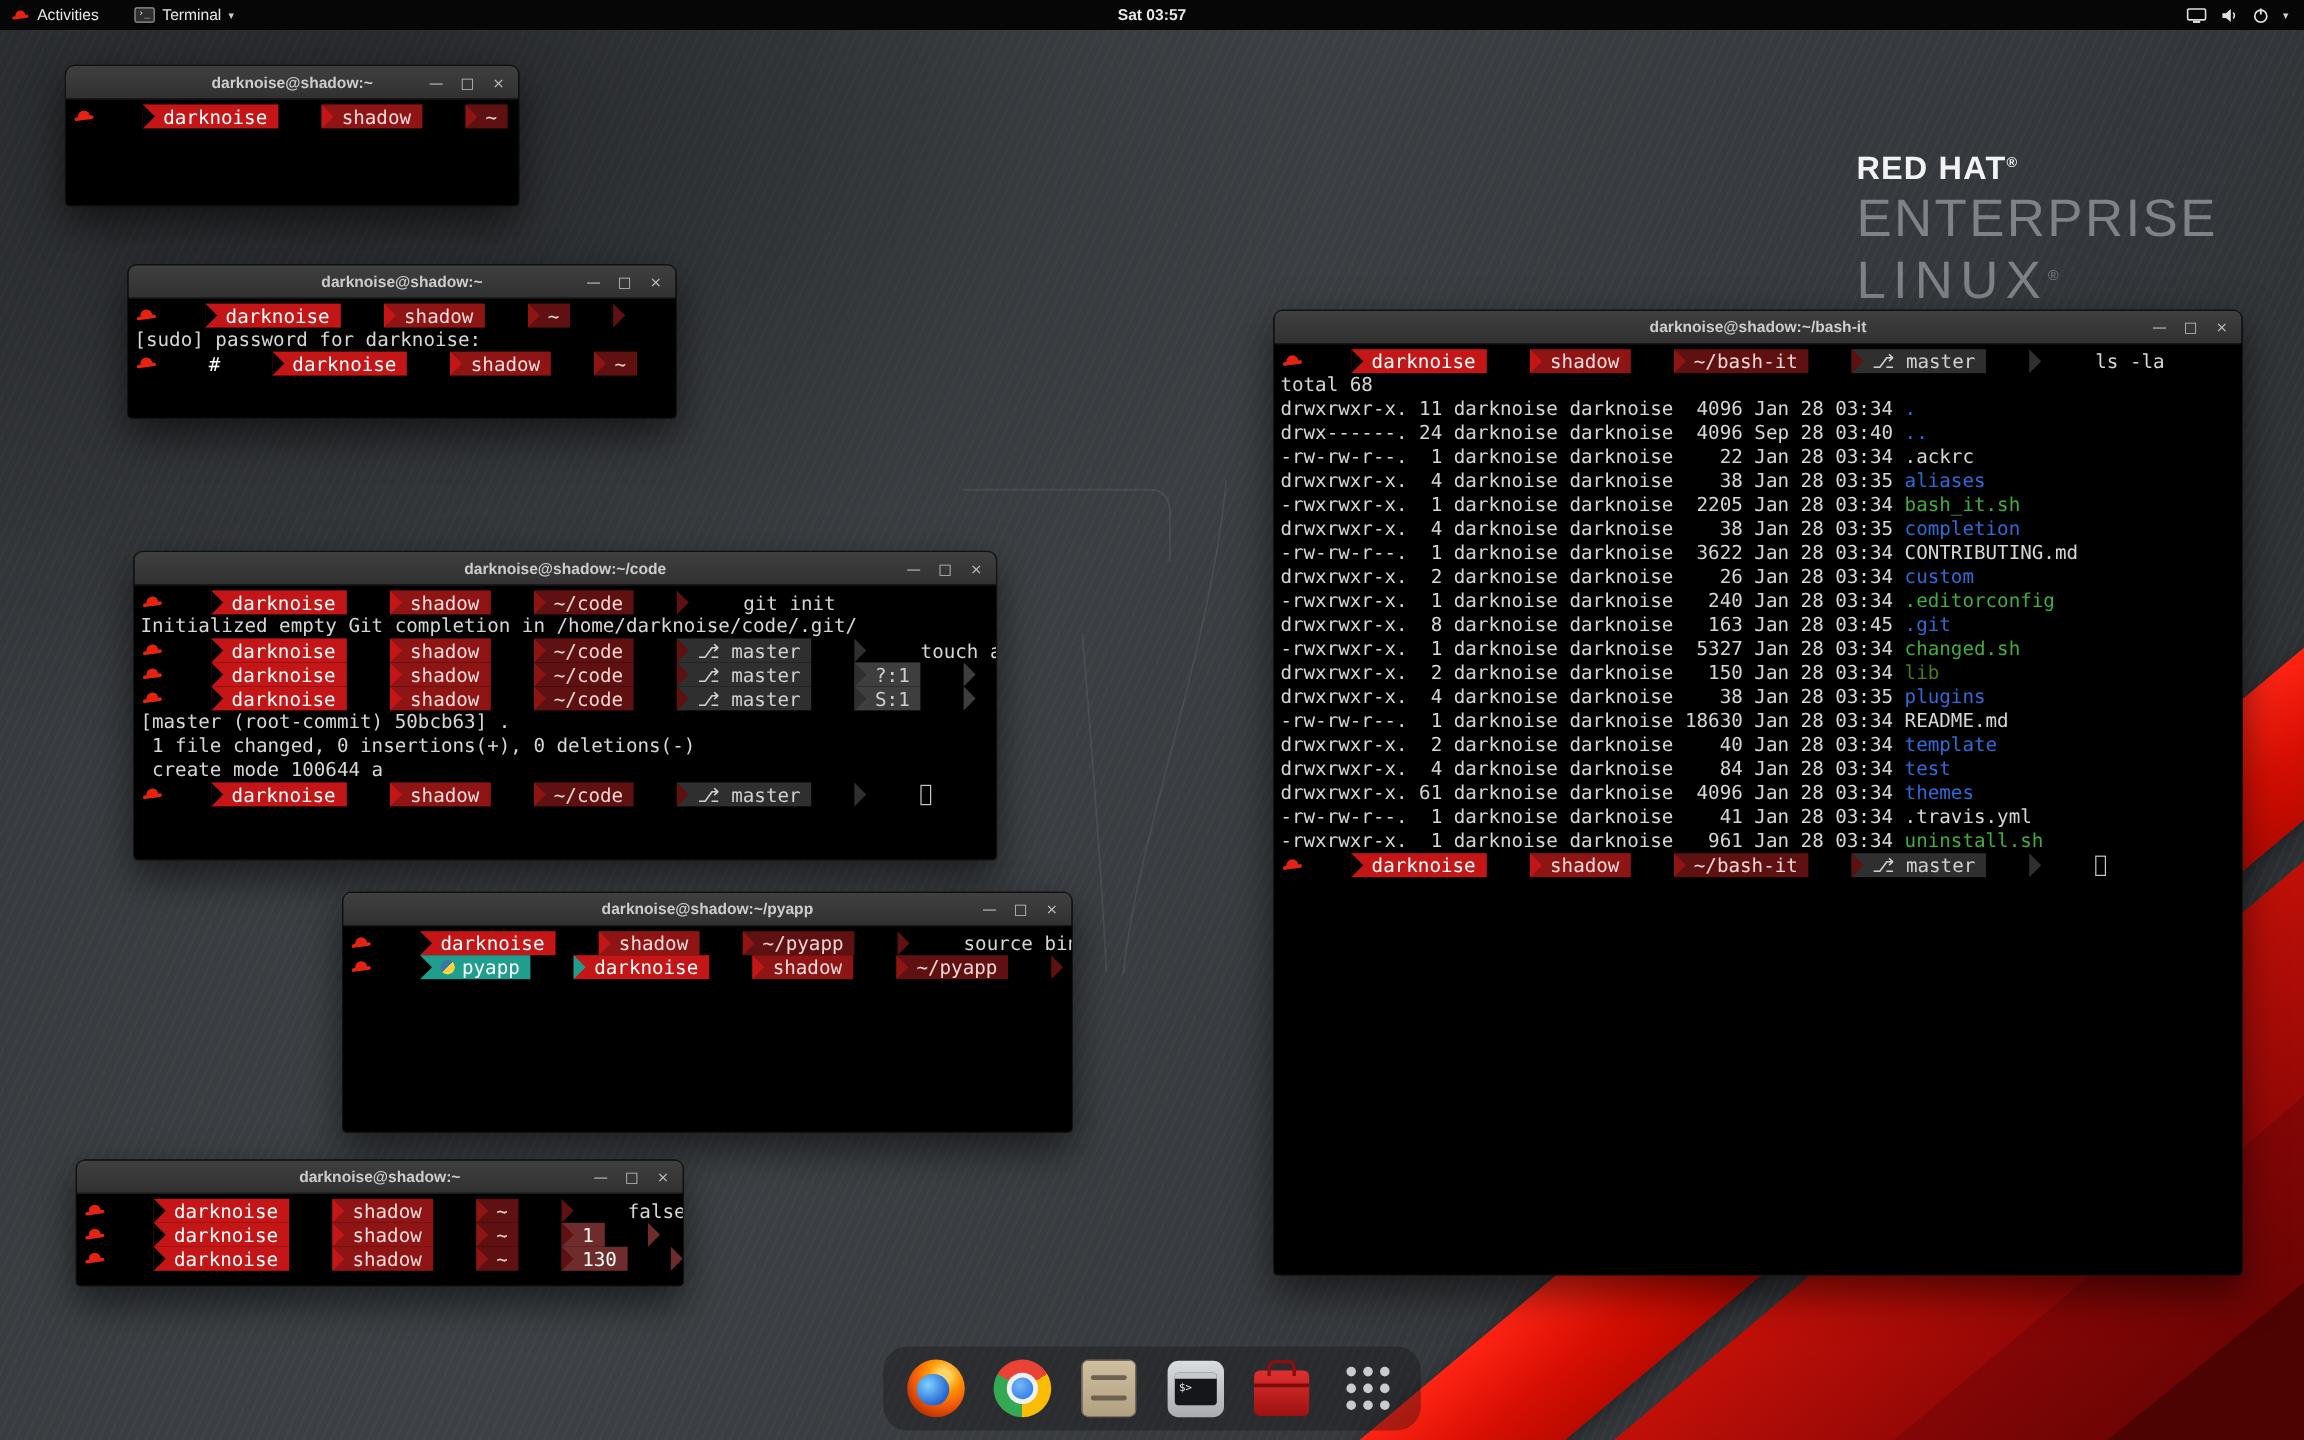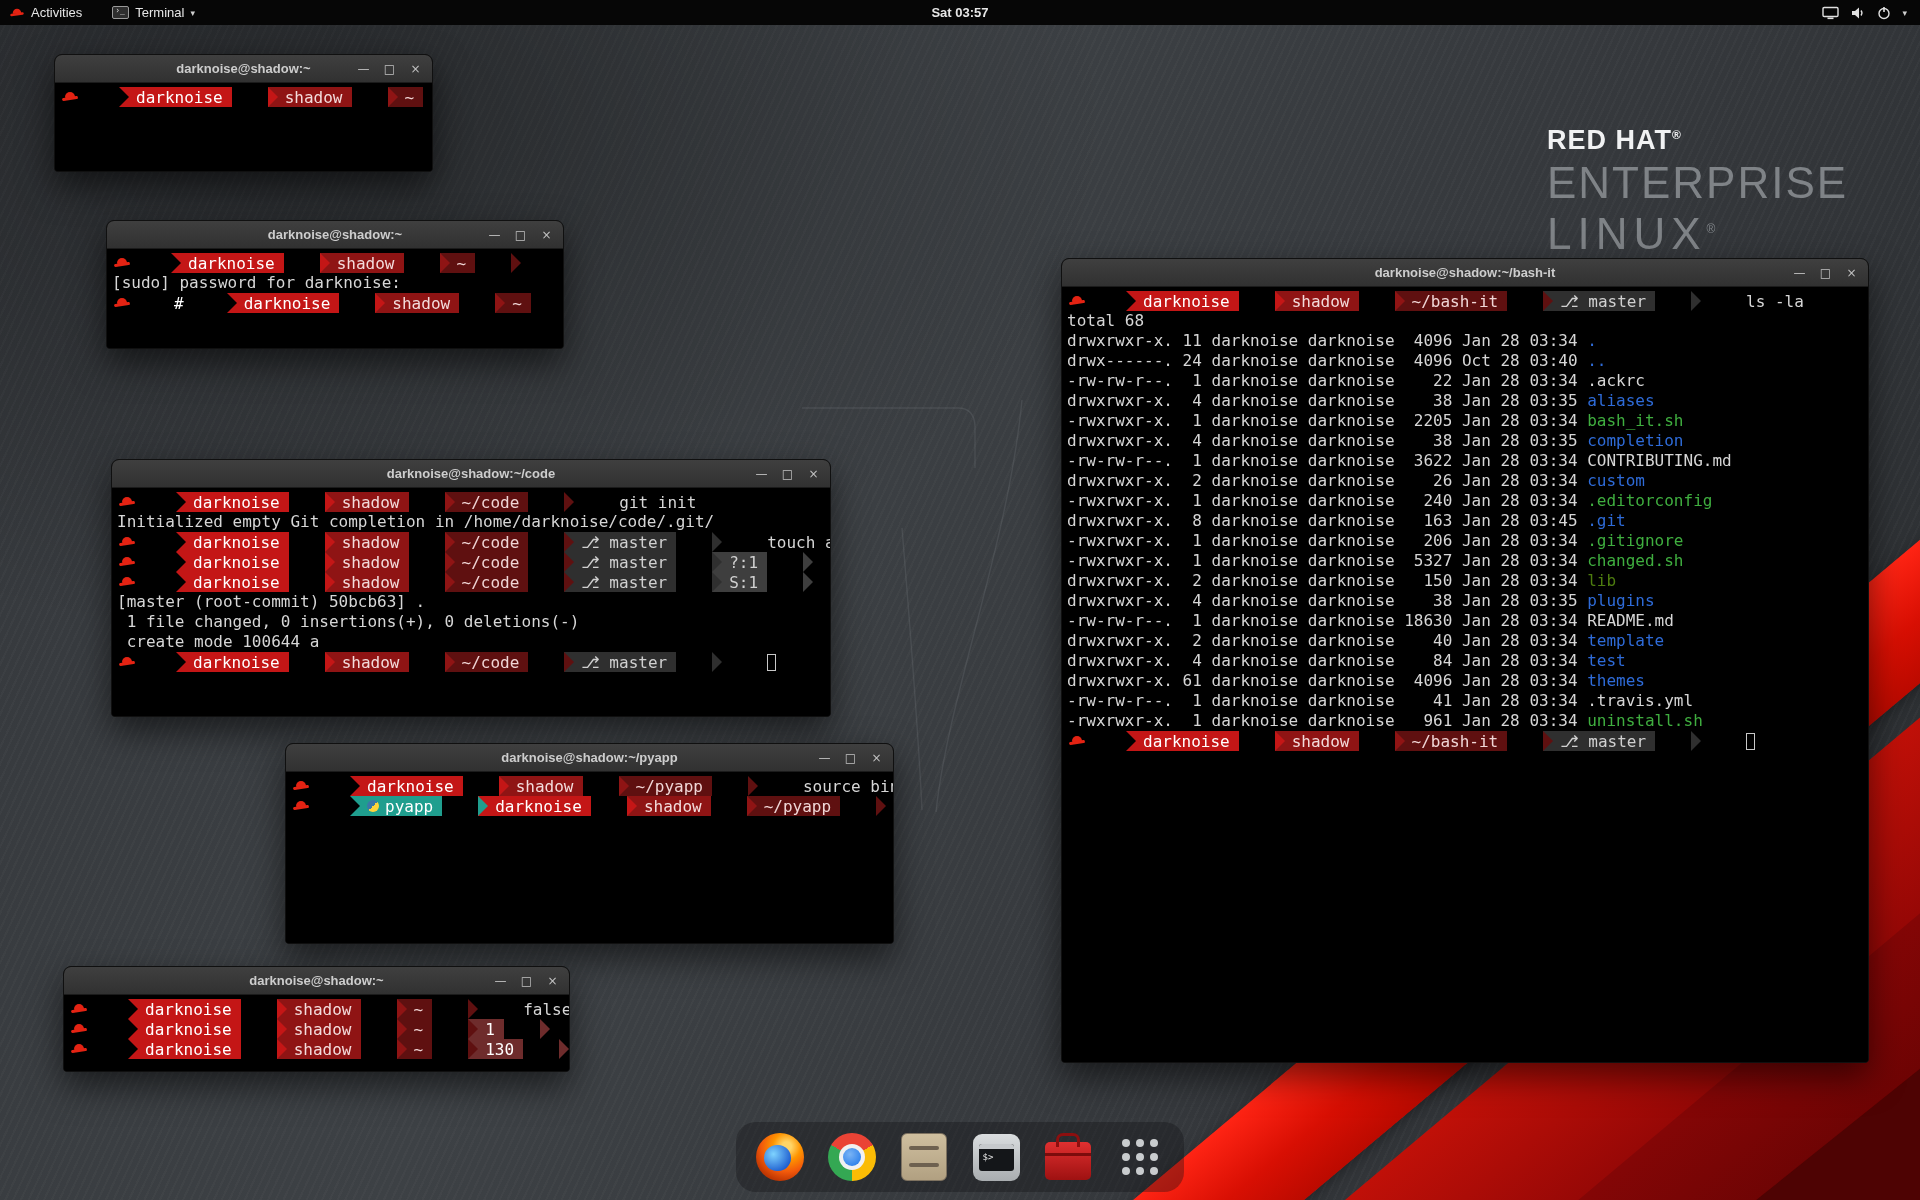--- a/index.html
+++ b/index.html
@@ -257,30 +257,29 @@
         <span class="winbtns">
           <span class="wbtn">—</span>
           <span class="wbtn">□</span>
           <span class="wbtn">×</span>
         </span>
       </div>
       <div class="tbody">
         <div class="tline prompt"><span class="fedora"><i class="crown"></i><i class="brim"></i></span><span class="seg" style="background: rgb(196, 22, 22); color: rgb(255, 255, 255);"><i class="arr" style="border-left-color: rgb(0, 0, 0);"></i><span class="segtxt">darknoise</span></span><span class="seg" style="background: rgb(143, 20, 20); color: rgb(243, 220, 220);"><i class="arr" style="border-left-color: rgb(196, 22, 22);"></i><span class="segtxt">shadow</span></span><span class="seg" style="background: rgb(95, 16, 16); color: rgb(240, 214, 214);"><i class="arr" style="border-left-color: rgb(143, 20, 20);"></i><span class="segtxt">~/bash-it</span></span><span class="seg" style="background: rgb(47, 47, 47); color: rgb(208, 208, 208);"><i class="arr" style="border-left-color: rgb(95, 16, 16);"></i><span class="segtxt">⎇ master</span></span><i class="arr close" style="border-left-color: rgb(47, 47, 47);"></i><span class="cmd">ls -la</span></div>
         <div class="tline out"><span>total 68</span></div>
         <div class="tline out"><span>drwxrwxr-x. 11 darknoise darknoise  4096 Jan 28 03:34 </span><span style="color: rgb(46, 107, 216);">.</span></div>
-        <div class="tline out"><span>drwx------. 24 darknoise darknoise  4096 Oct 28 03:40 </span><span style="color: rgb(46, 107, 216);">..</span></div>
+        <div class="tline out"><span>drwx------. 24 darknoise darknoise  4096 Sep 28 03:40 </span><span style="color: rgb(46, 107, 216);">..</span></div>
         <div class="tline out"><span>-rw-rw-r--.  1 darknoise darknoise    22 Jan 28 03:34 </span><span>.ackrc</span></div>
         <div class="tline out"><span>drwxrwxr-x.  4 darknoise darknoise    38 Jan 28 03:35 </span><span style="color: rgb(46, 107, 216);">aliases</span></div>
         <div class="tline out"><span>-rwxrwxr-x.  1 darknoise darknoise  2205 Jan 28 03:34 </span><span style="color: rgb(63, 174, 63);">bash_it.sh</span></div>
         <div class="tline out"><span>drwxrwxr-x.  4 darknoise darknoise    38 Jan 28 03:35 </span><span style="color: rgb(46, 107, 216);">completion</span></div>
         <div class="tline out"><span>-rw-rw-r--.  1 darknoise darknoise  3622 Jan 28 03:34 </span><span>CONTRIBUTING.md</span></div>
         <div class="tline out"><span>drwxrwxr-x.  2 darknoise darknoise    26 Jan 28 03:34 </span><span style="color: rgb(46, 107, 216);">custom</span></div>
         <div class="tline out"><span>-rwxrwxr-x.  1 darknoise darknoise   240 Jan 28 03:34 </span><span style="color: rgb(63, 174, 63);">.editorconfig</span></div>
         <div class="tline out"><span>drwxrwxr-x.  8 darknoise darknoise   163 Jan 28 03:45 </span><span style="color: rgb(46, 107, 216);">.git</span></div>
-        <div class="tline out"><span>-rwxrwxr-x.  1 darknoise darknoise   206 Jan 28 03:34 </span><span style="color: rgb(63, 174, 63);">.gitignore</span></div>
         <div class="tline out"><span>-rwxrwxr-x.  1 darknoise darknoise  5327 Jan 28 03:34 </span><span style="color: rgb(63, 174, 63);">changed.sh</span></div>
         <div class="tline out"><span>drwxrwxr-x.  2 darknoise darknoise   150 Jan 28 03:34 </span><span style="color: #4d7c0f;">lib</span></div>
         <div class="tline out"><span>drwxrwxr-x.  4 darknoise darknoise    38 Jan 28 03:35 </span><span style="color: rgb(46, 107, 216);">plugins</span></div>
         <div class="tline out"><span>-rw-rw-r--.  1 darknoise darknoise 18630 Jan 28 03:34 </span><span>README.md</span></div>
         <div class="tline out"><span>drwxrwxr-x.  2 darknoise darknoise    40 Jan 28 03:34 </span><span style="color: rgb(46, 107, 216);">template</span></div>
         <div class="tline out"><span>drwxrwxr-x.  4 darknoise darknoise    84 Jan 28 03:34 </span><span style="color: rgb(46, 107, 216);">test</span></div>
         <div class="tline out"><span>drwxrwxr-x. 61 darknoise darknoise  4096 Jan 28 03:34 </span><span style="color: rgb(46, 107, 216);">themes</span></div>
         <div class="tline out"><span>-rw-rw-r--.  1 darknoise darknoise    41 Jan 28 03:34 </span><span>.travis.yml</span></div>
         <div class="tline out"><span>-rwxrwxr-x.  1 darknoise darknoise   961 Jan 28 03:34 </span><span style="color: rgb(63, 174, 63);">uninstall.sh</span></div>
         <div class="tline prompt"><span class="fedora"><i class="crown"></i><i class="brim"></i></span><span class="seg" style="background: rgb(196, 22, 22); color: rgb(255, 255, 255);"><i class="arr" style="border-left-color: rgb(0, 0, 0);"></i><span class="segtxt">darknoise</span></span><span class="seg" style="background: rgb(143, 20, 20); color: rgb(243, 220, 220);"><i class="arr" style="border-left-color: rgb(196, 22, 22);"></i><span class="segtxt">shadow</span></span><span class="seg" style="background: rgb(95, 16, 16); color: rgb(240, 214, 214);"><i class="arr" style="border-left-color: rgb(143, 20, 20);"></i><span class="segtxt">~/bash-it</span></span><span class="seg" style="background: rgb(47, 47, 47); color: rgb(208, 208, 208);"><i class="arr" style="border-left-color: rgb(95, 16, 16);"></i><span class="segtxt">⎇ master</span></span><i class="arr close" style="border-left-color: rgb(47, 47, 47);"></i><span class="cursor"></span></div>

